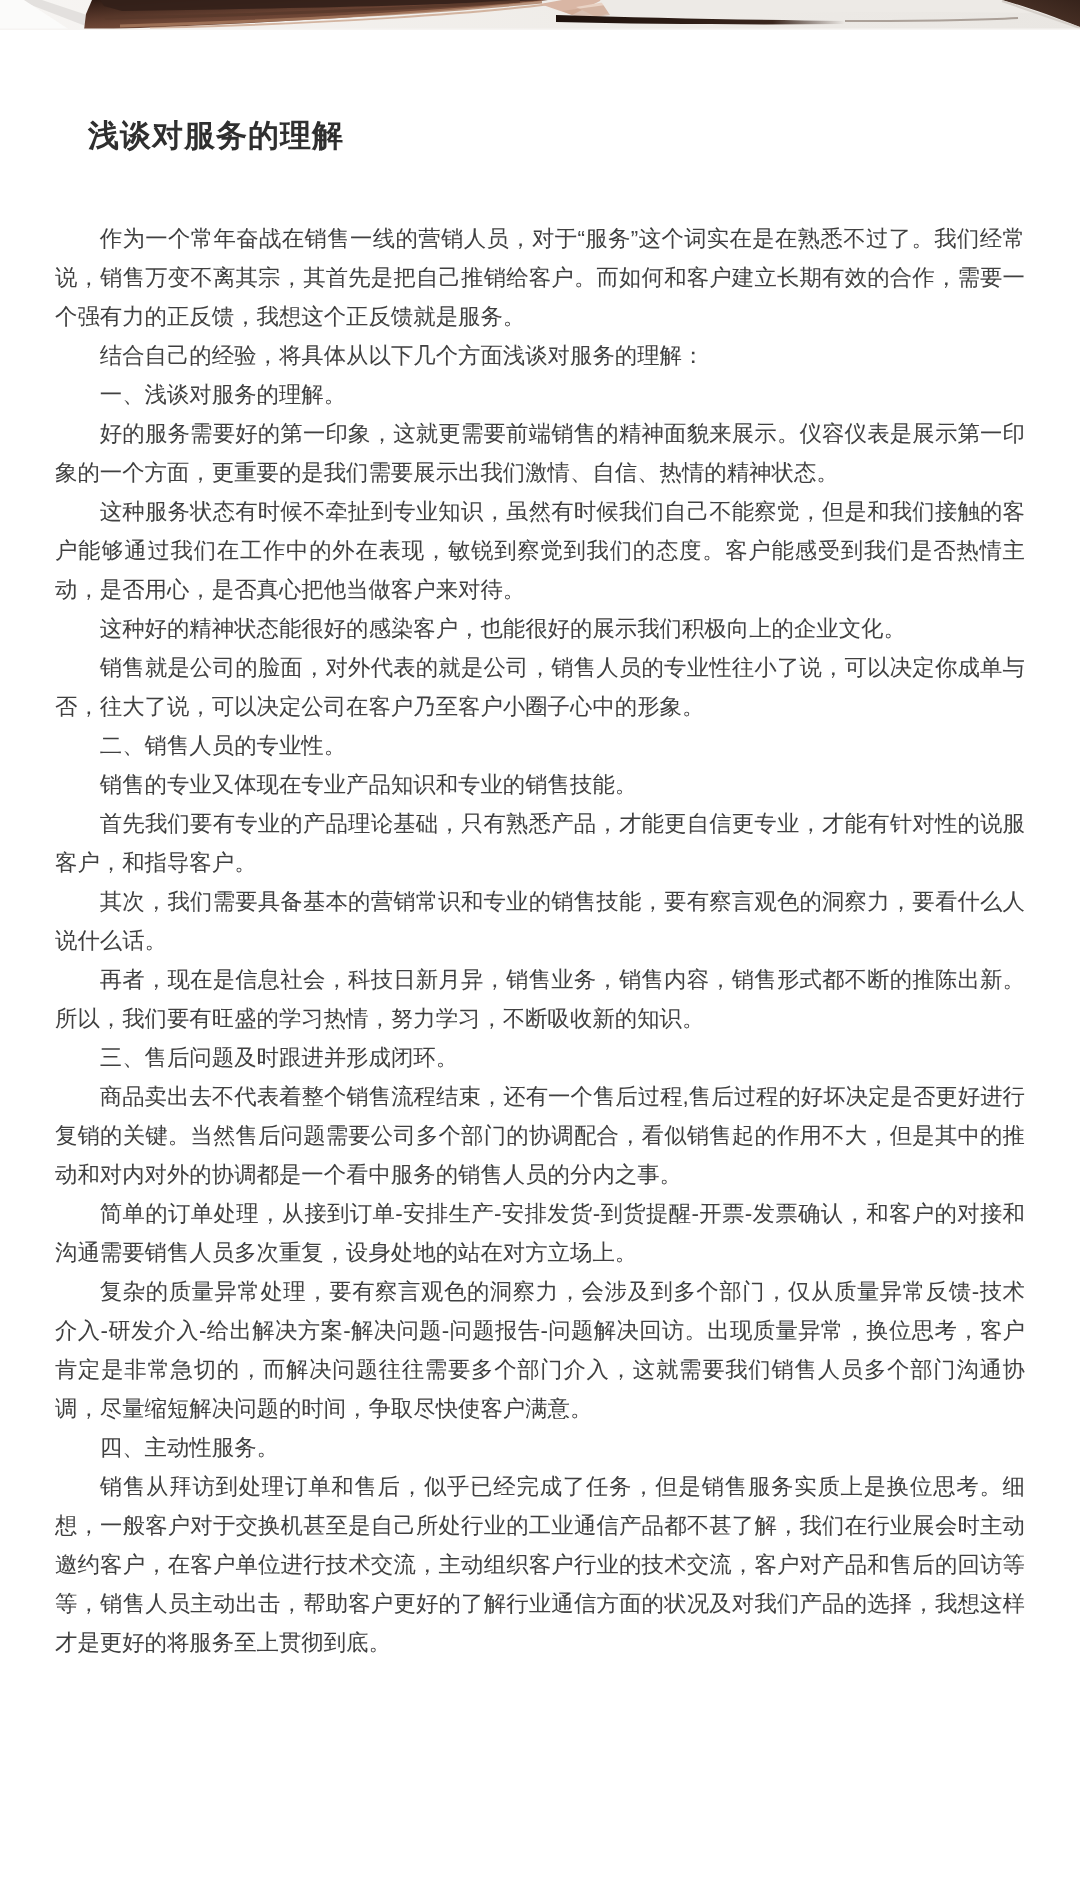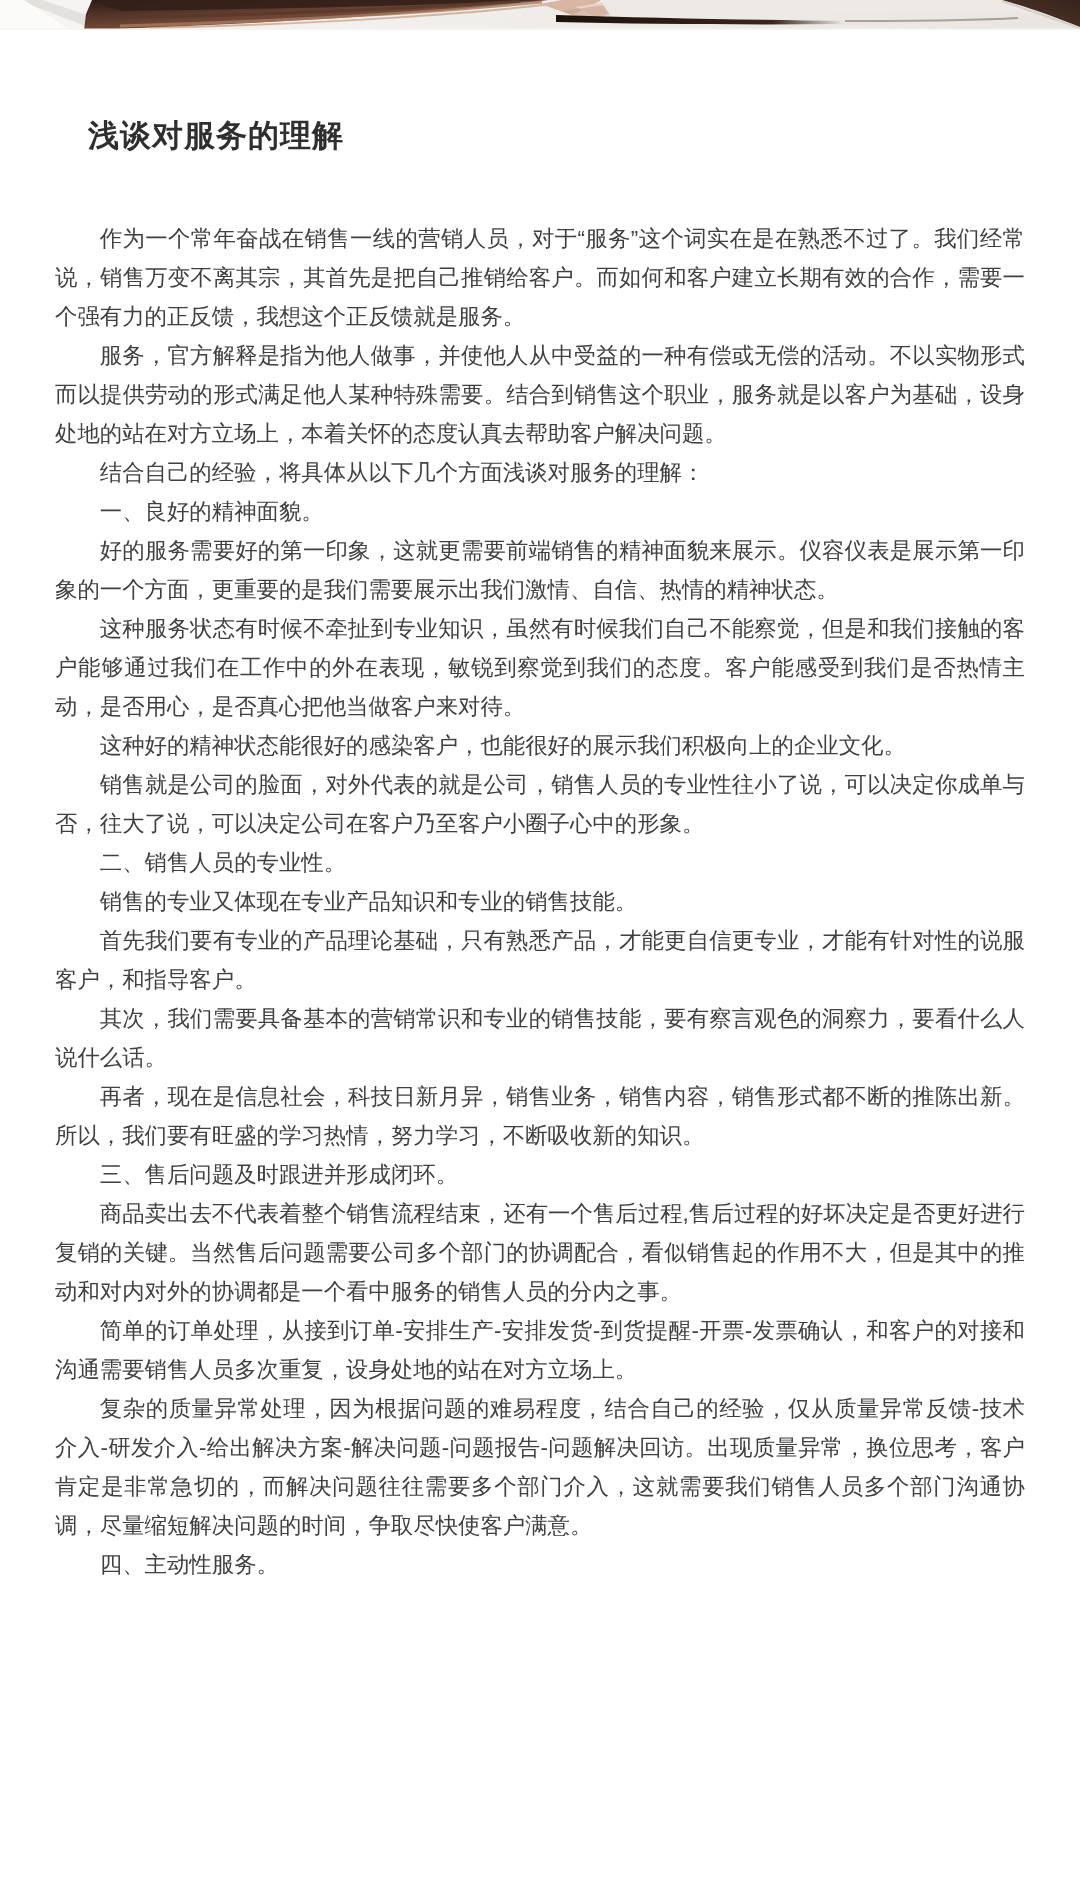--- a/index.html
+++ b/index.html
@@ -101,32 +101,32 @@
       <path d="M1002,1 L1080,28" stroke="#cfc9c3" stroke-width="2" opacity="0.8" fill="none"></path>
 
       <rect x="0" y="28.5" width="1080" height="1.5" fill="#f6f4f2"></rect>
     </svg>
   </div>
 
   <h1 class="title">浅谈对服务的理解</h1>
 
   <div class="article">
       <p class="para">作为一个常年奋战在销售一线的营销人员，对于“服务”这个词实在是在熟悉不过了。我们经常说，销售万变不离其宗，其首先是把自己推销给客户。而如何和客户建立长期有效的合作，需要一个强有力的正反馈，我想这个正反馈就是服务。</p>
-      <p class="para">服务，官方解释是指为他人做事，并使他人从中受益的一种有偿或无偿的活动。不以实物形式而以提供劳动的形式满足他人某种特殊需要。结合到销售这个职业，服务就是以客户为基础，设身处地的站在对方立场上，本着关怀的态度认真去帮助客户解决问题。</p>
       <p class="para">结合自己的经验，将具体从以下几个方面浅谈对服务的理解：</p>
-      <p class="para">一、良好的精神面貌。</p>
+      <p class="para">一、浅谈对服务的理解。</p>
       <p class="para">好的服务需要好的第一印象，这就更需要前端销售的精神面貌来展示。仪容仪表是展示第一印象的一个方面，更重要的是我们需要展示出我们激情、自信、热情的精神状态。</p>
       <p class="para">这种服务状态有时候不牵扯到专业知识，虽然有时候我们自己不能察觉，但是和我们接触的客户能够通过我们在工作中的外在表现，敏锐到察觉到我们的态度。客户能感受到我们是否热情主动，是否用心，是否真心把他当做客户来对待。</p>
       <p class="para">这种好的精神状态能很好的感染客户，也能很好的展示我们积极向上的企业文化。</p>
       <p class="para">销售就是公司的脸面，对外代表的就是公司，销售人员的专业性往小了说，可以决定你成单与否，往大了说，可以决定公司在客户乃至客户小圈子心中的形象。</p>
       <p class="para">二、销售人员的专业性。</p>
       <p class="para">销售的专业又体现在专业产品知识和专业的销售技能。</p>
       <p class="para">首先我们要有专业的产品理论基础，只有熟悉产品，才能更自信更专业，才能有针对性的说服客户，和指导客户。</p>
       <p class="para">其次，我们需要具备基本的营销常识和专业的销售技能，要有察言观色的洞察力，要看什么人说什么话。</p>
       <p class="para">再者，现在是信息社会，科技日新月异，销售业务，销售内容，销售形式都不断的推陈出新。所以，我们要有旺盛的学习热情，努力学习，不断吸收新的知识。</p>
       <p class="para">三、售后问题及时跟进并形成闭环。</p>
       <p class="para">商品卖出去不代表着整个销售流程结束，还有一个售后过程,售后过程的好坏决定是否更好进行复销的关键。当然售后问题需要公司多个部门的协调配合，看似销售起的作用不大，但是其中的推动和对内对外的协调都是一个看中服务的销售人员的分内之事。</p>
       <p class="para">简单的订单处理，从接到订单-安排生产-安排发货-到货提醒-开票-发票确认，和客户的对接和沟通需要销售人员多次重复，设身处地的站在对方立场上。</p>
-      <p class="para">复杂的质量异常处理，因为根据问题的难易程度，结合自己的经验，仅从质量异常反馈-技术介入-研发介入-给出解决方案-解决问题-问题报告-问题解决回访。出现质量异常，换位思考，客户肯定是非常急切的，而解决问题往往需要多个部门介入，这就需要我们销售人员多个部门沟通协调，尽量缩短解决问题的时间，争取尽快使客户满意。</p>
+      <p class="para">复杂的质量异常处理，要有察言观色的洞察力，会涉及到多个部门，仅从质量异常反馈-技术介入-研发介入-给出解决方案-解决问题-问题报告-问题解决回访。出现质量异常，换位思考，客户肯定是非常急切的，而解决问题往往需要多个部门介入，这就需要我们销售人员多个部门沟通协调，尽量缩短解决问题的时间，争取尽快使客户满意。</p>
       <p class="para">四、主动性服务。</p>
+      <p class="para">销售从拜访到处理订单和售后，似乎已经完成了任务，但是销售服务实质上是换位思考。细想，一般客户对于交换机甚至是自己所处行业的工业通信产品都不甚了解，我们在行业展会时主动邀约客户，在客户单位进行技术交流，主动组织客户行业的技术交流，客户对产品和售后的回访等等，销售人员主动出击，帮助客户更好的了解行业通信方面的状况及对我们产品的选择，我想这样才是更好的将服务至上贯彻到底。</p>
     </div>
 
 </div>
 
 </body></html>

